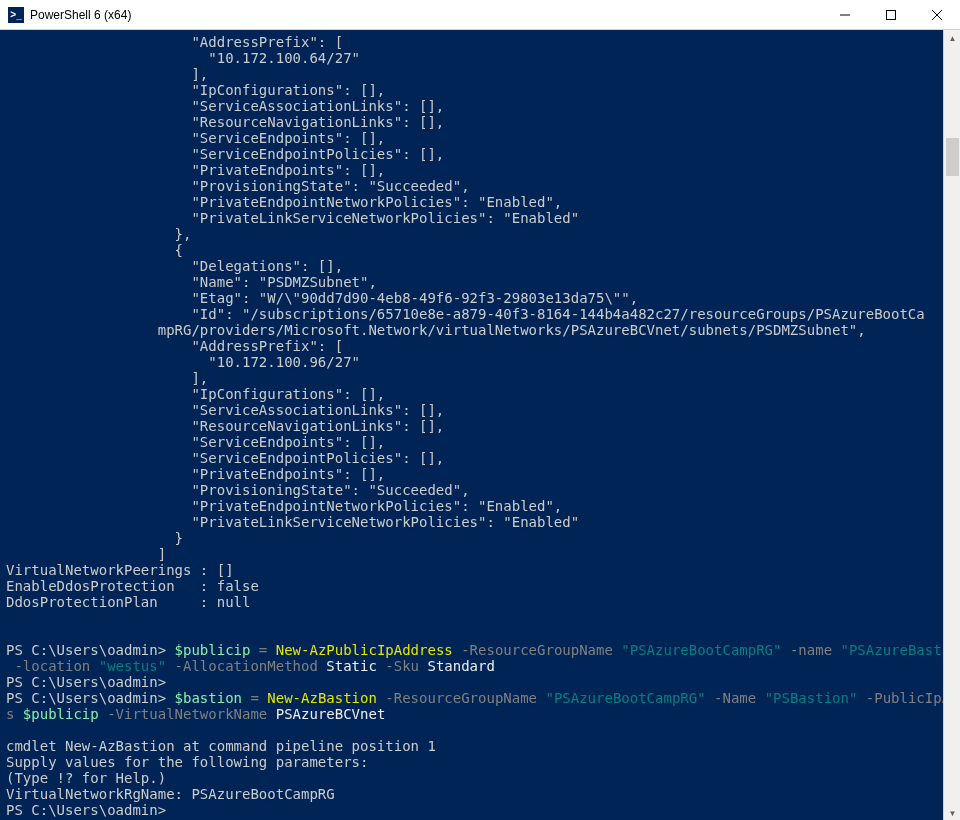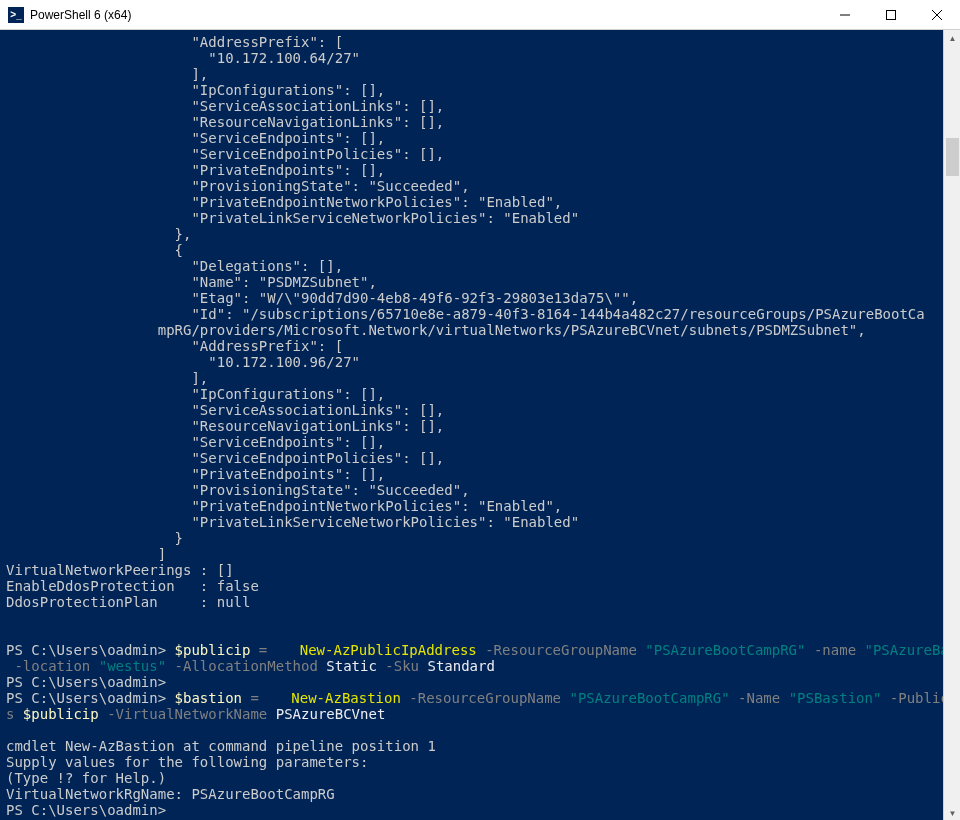--- a/index.html
+++ b/index.html
@@ -77,24 +77,24 @@
   }
   .scroll-arrow.up { position: absolute; top: 0; }
   .scroll-arrow.down { position: absolute; bottom: 0; }
   .scroll-thumb {
     position: absolute;
     left: 2px;
     width: 13px;
     background: #cdcdcd;
   }
   .c-yellow { color: #eeedf0; margin-top: 44px; }
-  .c-cmdlet { color: #e5e500; margin-left: 24px; }
+  .c-cmdlet { color: #e5e500; }
   .c-param  { color: #808080; }
   .c-string { color: #008080; }
-  .c-var    { color: #fef9c3; }
+  .c-var    { color: #86efac; }
 </style>
 </head>
 <body>
 
 <div class="titlebar">
   <div class="icon">
     <span>&gt;_</span>
   </div>
   <div class="title">PowerShell 6 (x64)</div>
   <div class="spacer"></div>

